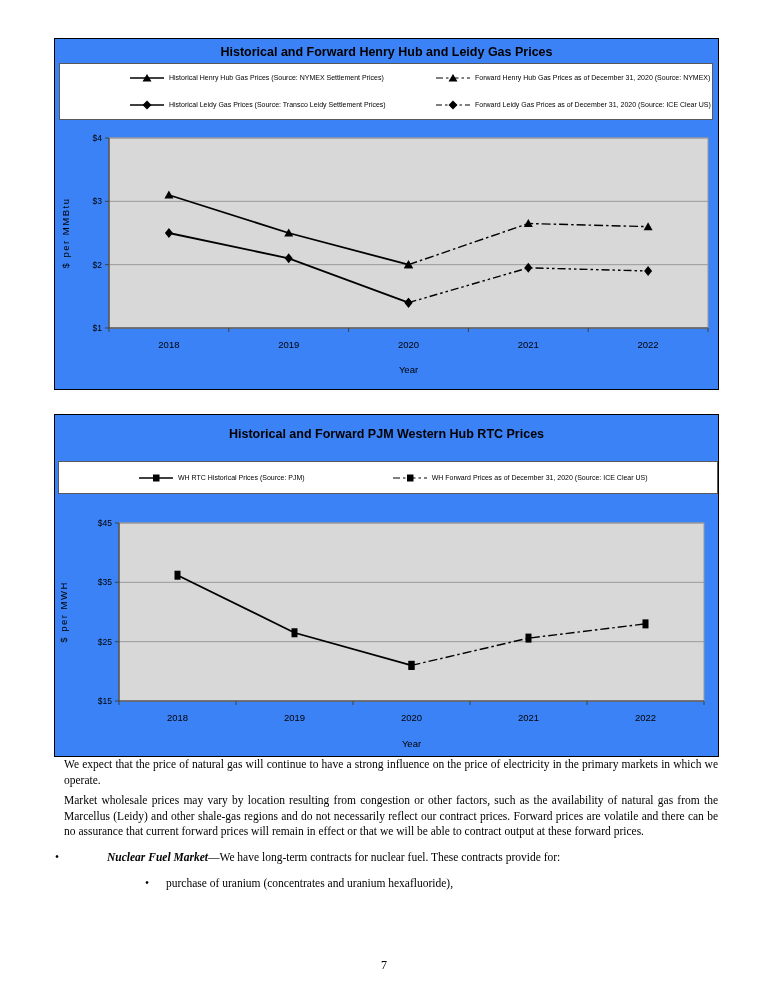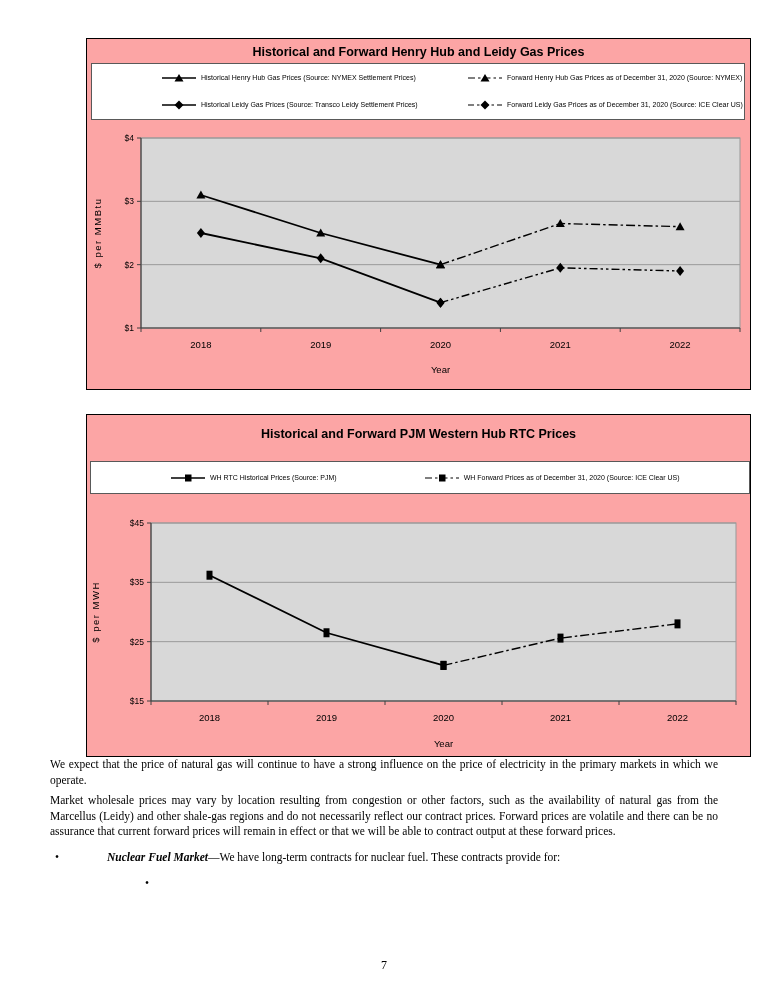--- a/index.html
+++ b/index.html
@@ -2,21 +2,21 @@
 <html><head>
 <meta charset="utf-8">
 <style>
   html, body { margin: 0; padding: 0; background: #ffffff; }
   body {
     width: 768px; height: 1000px; position: relative;
     font-family: "Liberation Serif", serif; color: #000;
   }
   .chart-box {
     position: absolute; left: 54px; width: 663px;
-    border: 1px solid #000; background: #fca5a5; margin-left: 32px;
+    border: 1px solid #000; background: #3b82f6;
   }
   #chart1 { top: 38px;  height: 350px; }
   #chart2 { top: 414px; height: 341px; }
   .chart-title {
     text-align: center; font-family: "Liberation Sans", sans-serif;
     font-weight: bold; font-size: 12.5px; margin-top: 6px;
   }
   #chart2 .chart-title { margin-top: 12px; }
   .legend-box { position: absolute; border: 1px solid #595959; background: #fff; }
   #chart1 .legend-box {
@@ -36,21 +36,21 @@
   #chart2 .legend-entry.first  { margin-left: 80px; }
   #chart2 .legend-entry.second { margin-left: 88px; }
   .legend-swatch { flex: none; }
   .plot-svg { position: absolute; left: 0; }
   #chart1 .plot-svg { top: 87px; }
   #chart2 .plot-svg { top: 90px; }
   .text-section {
     position: absolute; left: 50px; top: 757px; width: 668px;
     font-size: 11.5px; line-height: 15.6px; text-align: justify;
   }
-  p.para { margin: 0 0 5px 0; }
+  p.para { margin: 0 0 5px 14px; }
   .heading { font-weight: bold; margin: 18px 0 0 62px; text-align: left; }
   .bullet-row { display: flex; margin-top: 10px; text-align: justify; }
   .bullet-marker { width: 57px; flex: none; padding-left: 5px; box-sizing: border-box; }
   .bullet-text { flex: 1; }
   .lead { font-weight: bold; font-style: italic; }
   .sub-bullet-row { display: flex; margin-top: 10px; }
   .sub-marker { margin-left: 95px; width: 21px; flex: none; }
   .page-number {
     position: absolute; top: 958px; left: 0; width: 768px;
     text-align: center; font-size: 12px;
@@ -206,16 +206,17 @@
   <p class="para">Market wholesale prices may vary by location resulting from congestion or other factors, such as the availability of natural gas from the Marcellus (Leidy) and other shale-gas regions and do not necessarily reflect our contract prices. Forward prices are volatile and there can be no assurance that current forward prices will remain in effect or that we will be able to contract output at these forward prices.</p>
 
 
   <div class="bullet-row">
     <span class="bullet-marker">•</span>
     <span class="bullet-text"><span class="lead">Nuclear Fuel Market</span><span>—We have long-term contracts for nuclear fuel. These contracts provide for:</span></span>
   </div>
 
   <div class="sub-bullet-row">
     <span class="sub-marker">•</span>
+    <span class="bullet-text">purchase of uranium (concentrates and uranium hexafluoride),</span>
   </div>
 </div>
 
 <div class="page-number">7</div>
 
 </body></html>

